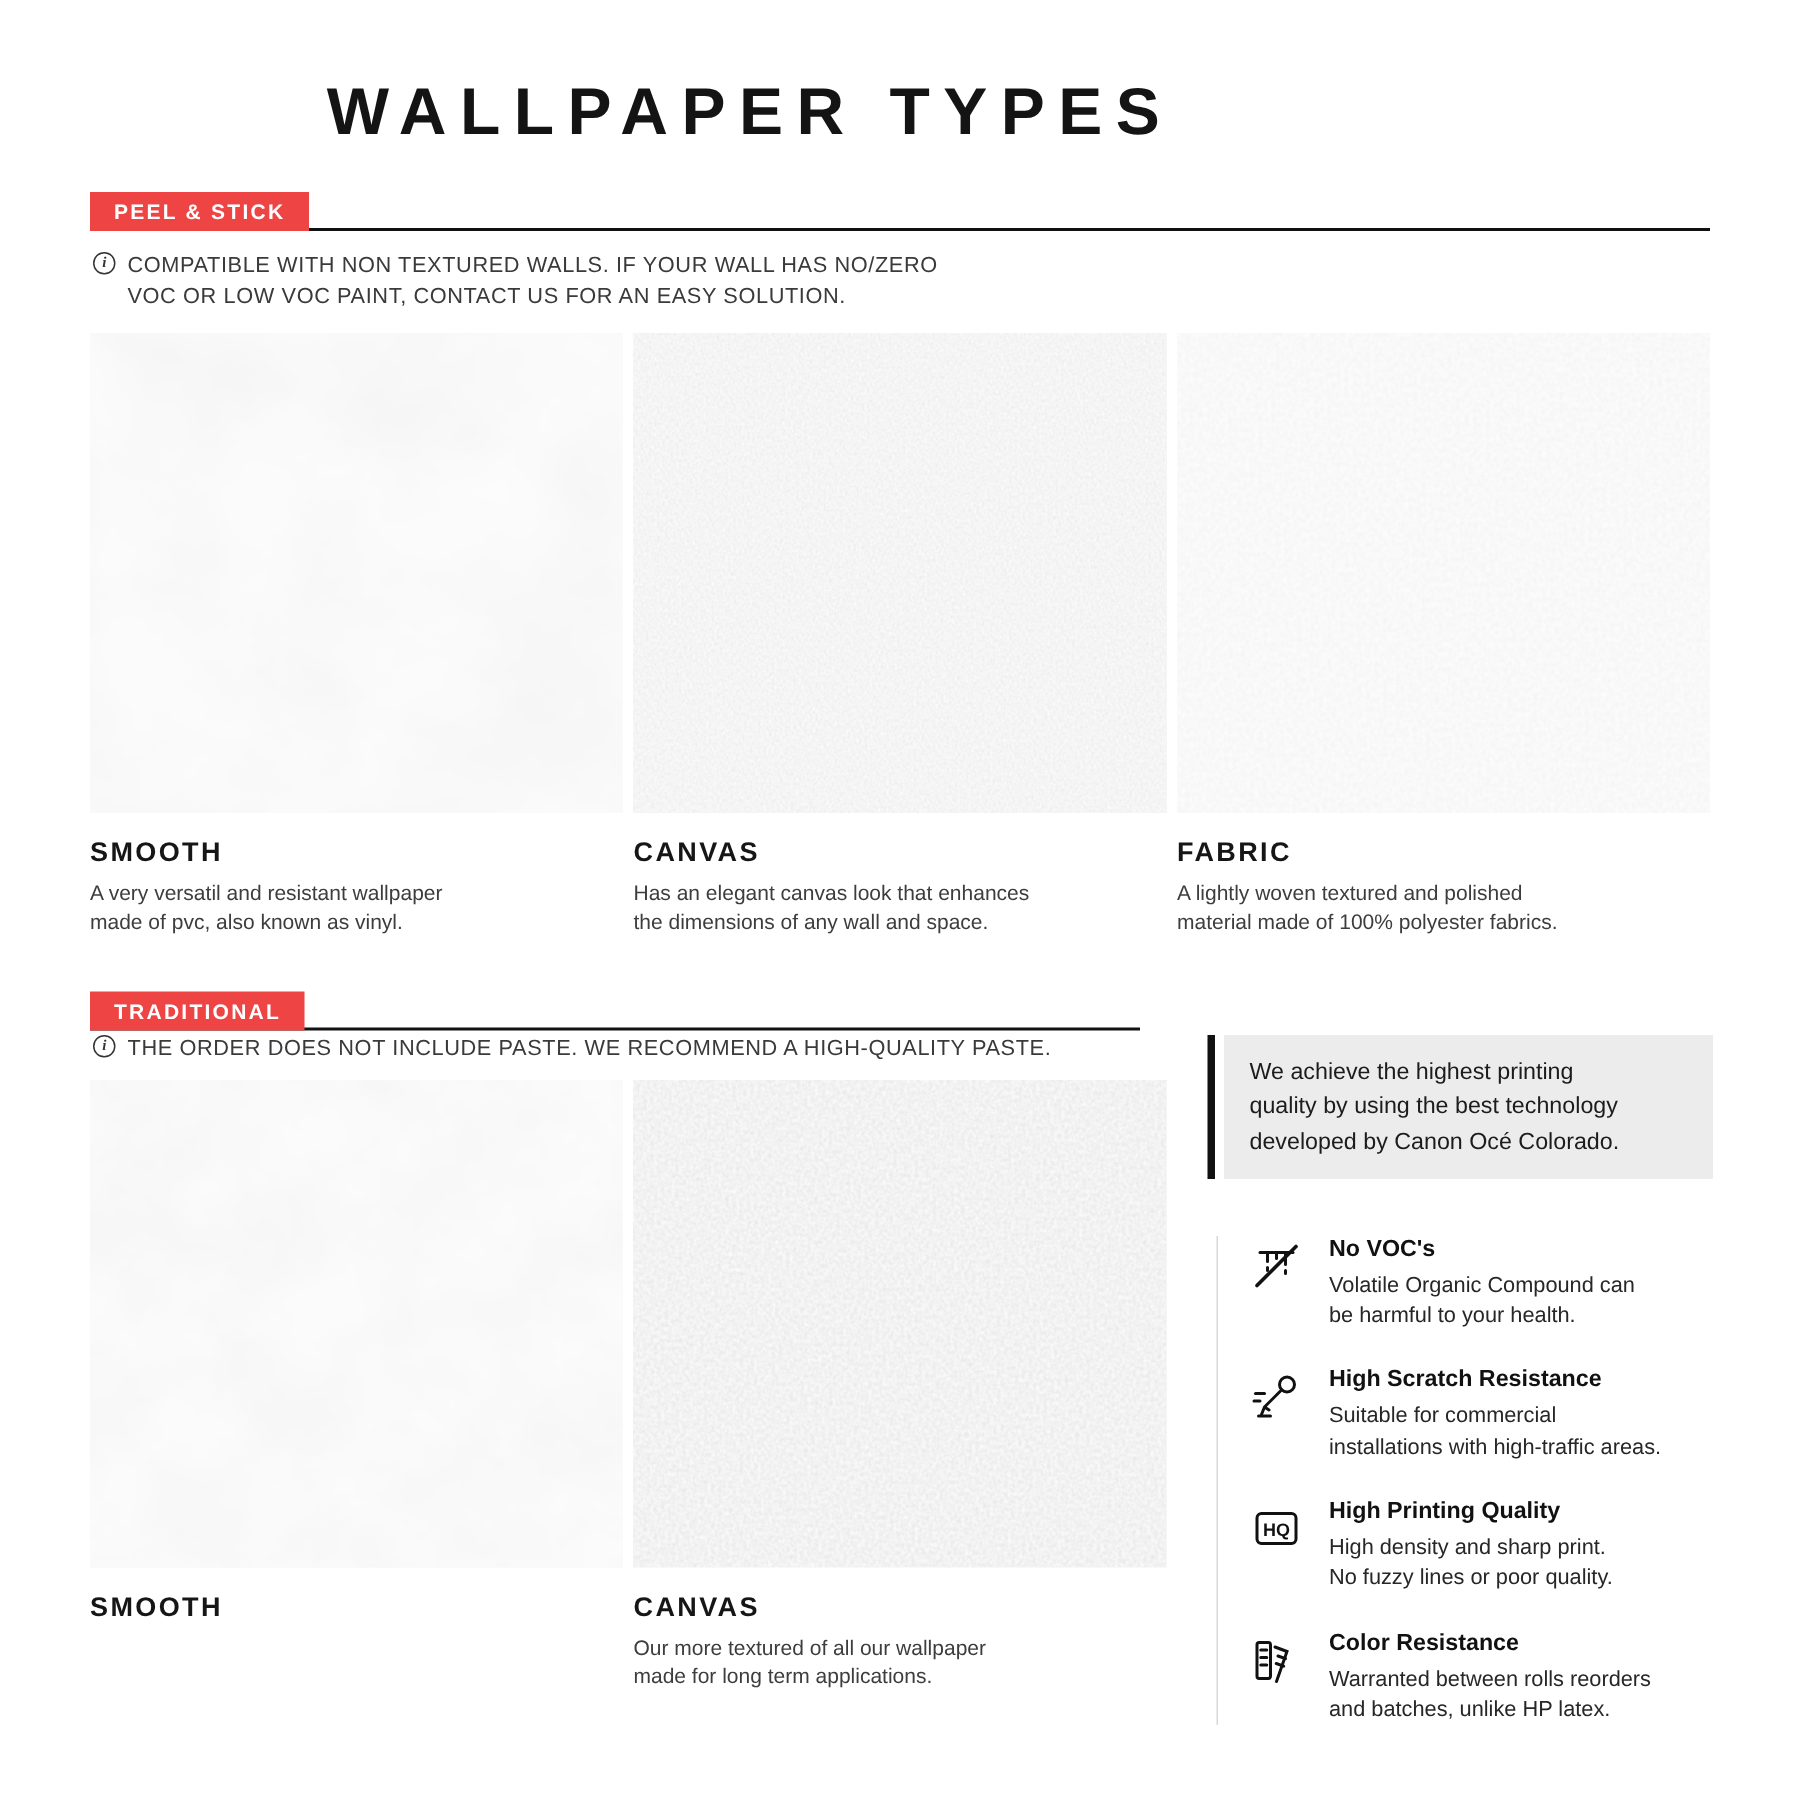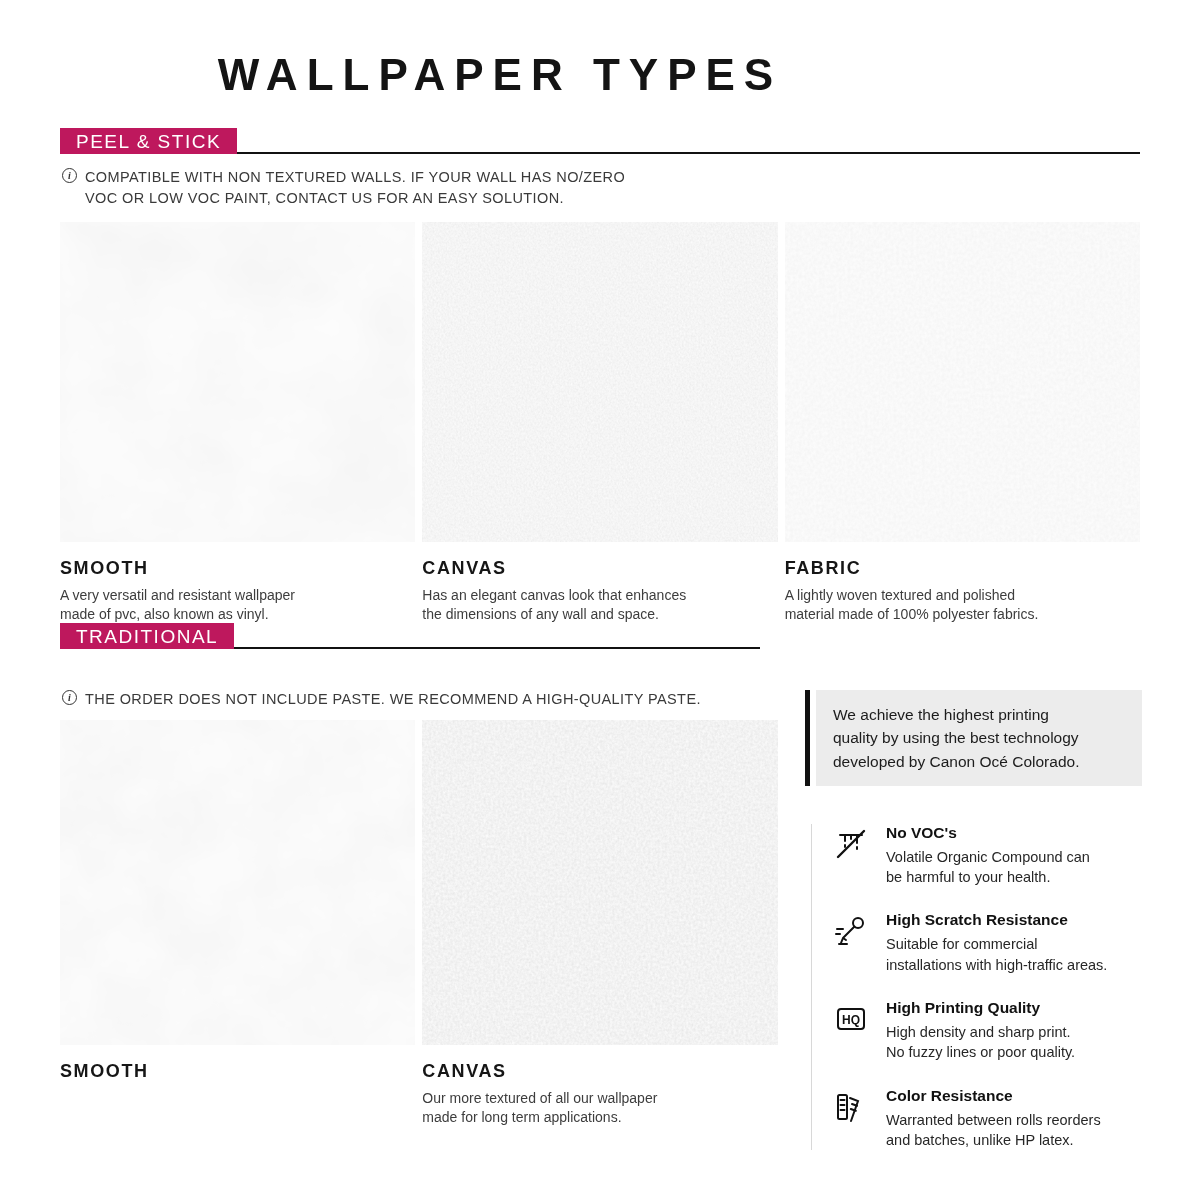--- a/index.html
+++ b/index.html
@@ -7,24 +7,24 @@
   .page { position: relative; width: 1196px; height: 1200px; overflow: hidden; }
 
   .page-title {
     position: absolute; top: 50px; left: 0; width: 1000px;
     text-align: center; font-size: 44px; font-weight: 700;
     letter-spacing: 9px; color: #141414;
   }
 
   .section-header { position: absolute; left: 60px; width: 1080px; border-bottom: 2px solid #111; height: 26px; }
   .section-header.sh1 { top: 128px; }
-  .section-header.sh2 { top: 623px; width: 700px; }
+  .section-header.sh2 { top: 661px; width: 700px; }
   .badge {
-    display: inline-block; background: #be185d; color: #fff;
-    font-size: 19px; font-weight: 400; letter-spacing: 1.5px;
+    display: inline-block; background: #ef4444; color: #fff;
+    font-size: 14px; font-weight: 700; letter-spacing: 1.5px;
     padding: 5px 16px 4px 16px; line-height: 17px; height: 26px;
   }
 
   .note { position: absolute; left: 62px; display: flex; gap: 8px; align-items: flex-start; }
   .note.n1 { top: 167px; width: 640px; }
   .note.n2 { top: 689px; width: 700px; }
   .info-icon {
     flex: 0 0 auto; width: 15px; height: 15px; margin-top: 1px;
     border: 1.2px solid #333; border-radius: 50%;
     font-size: 10px; font-weight: 700; color: #333;

